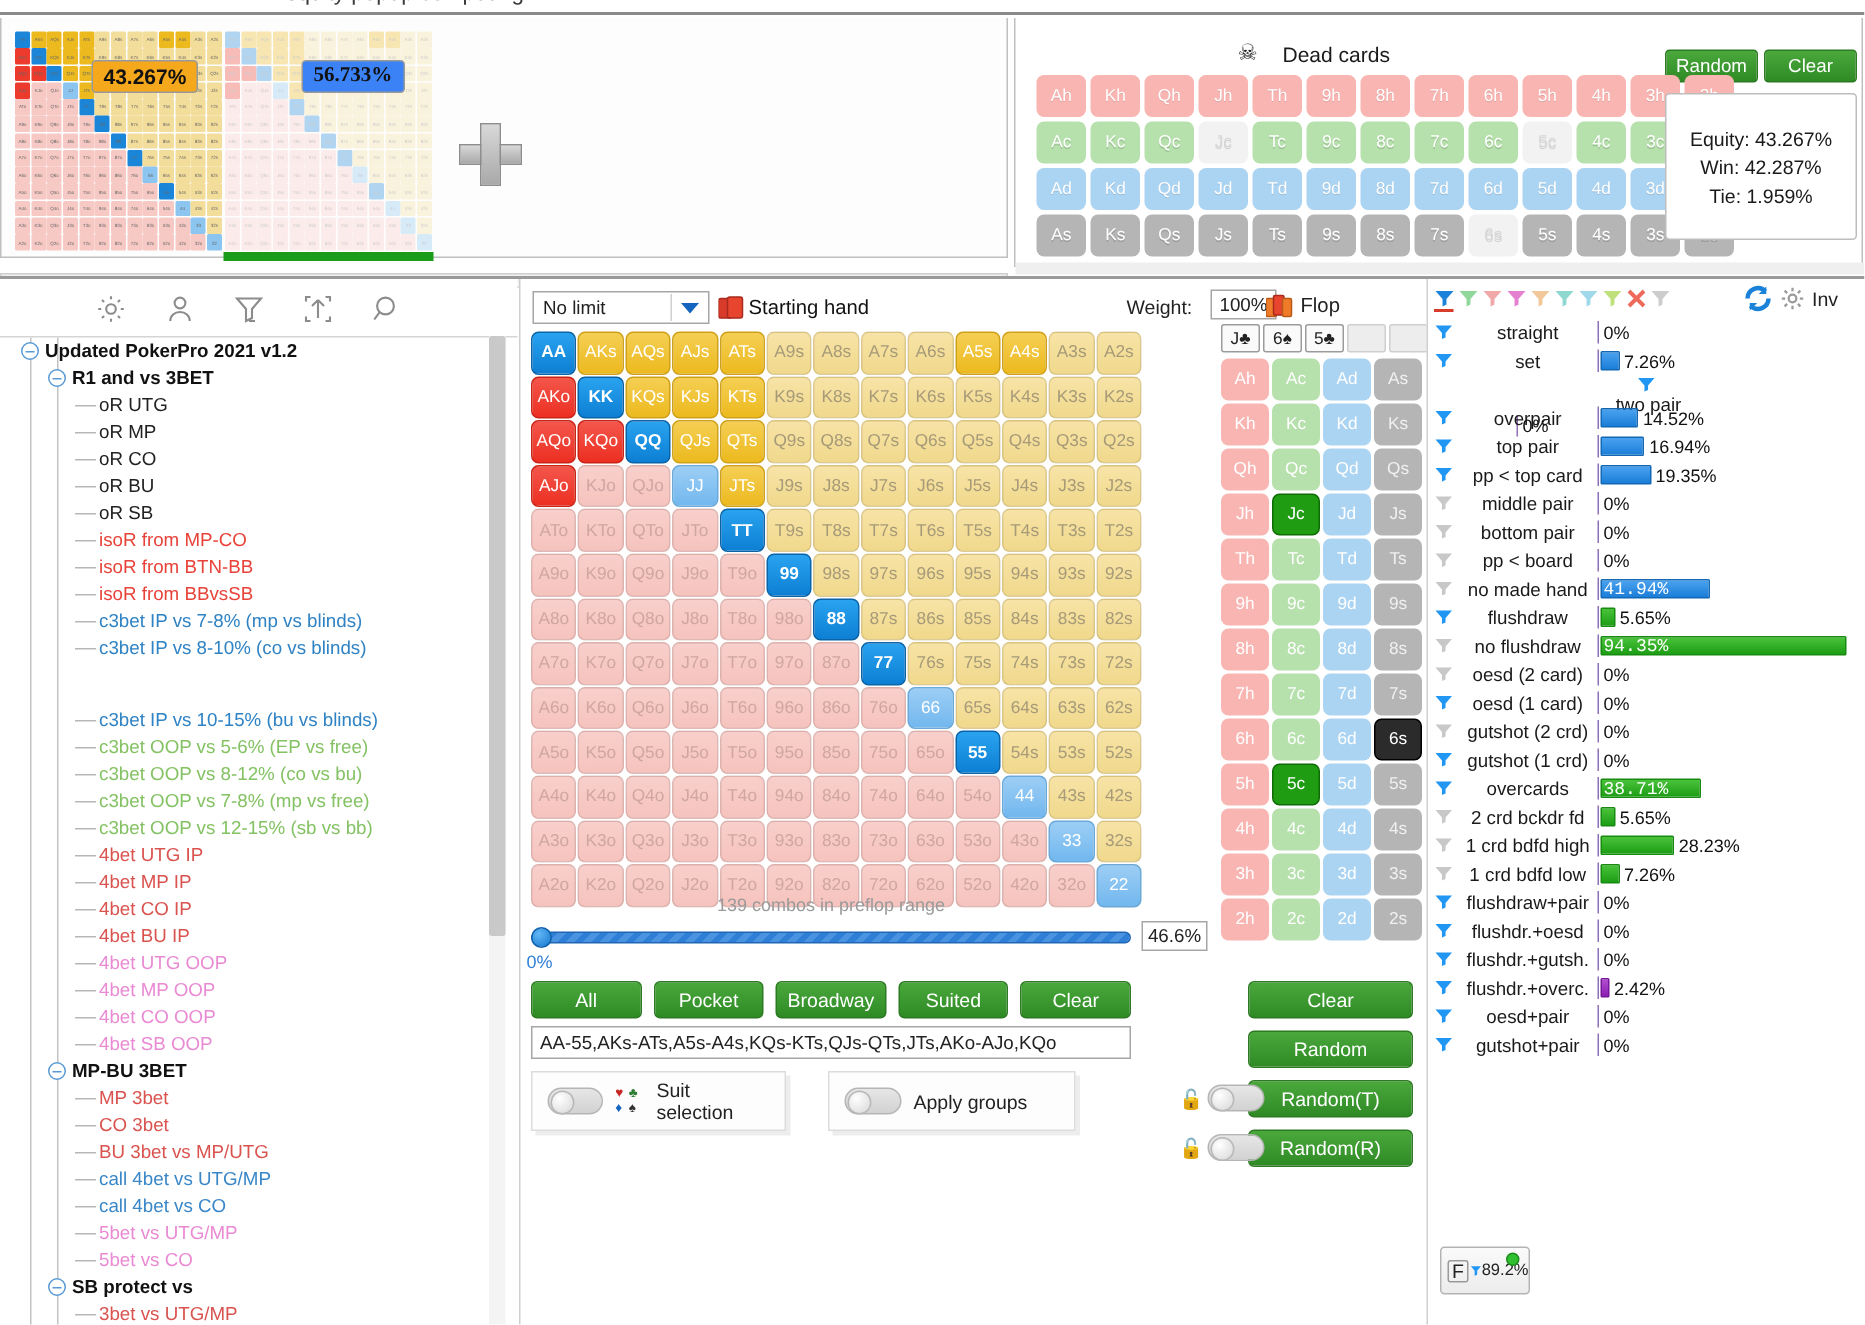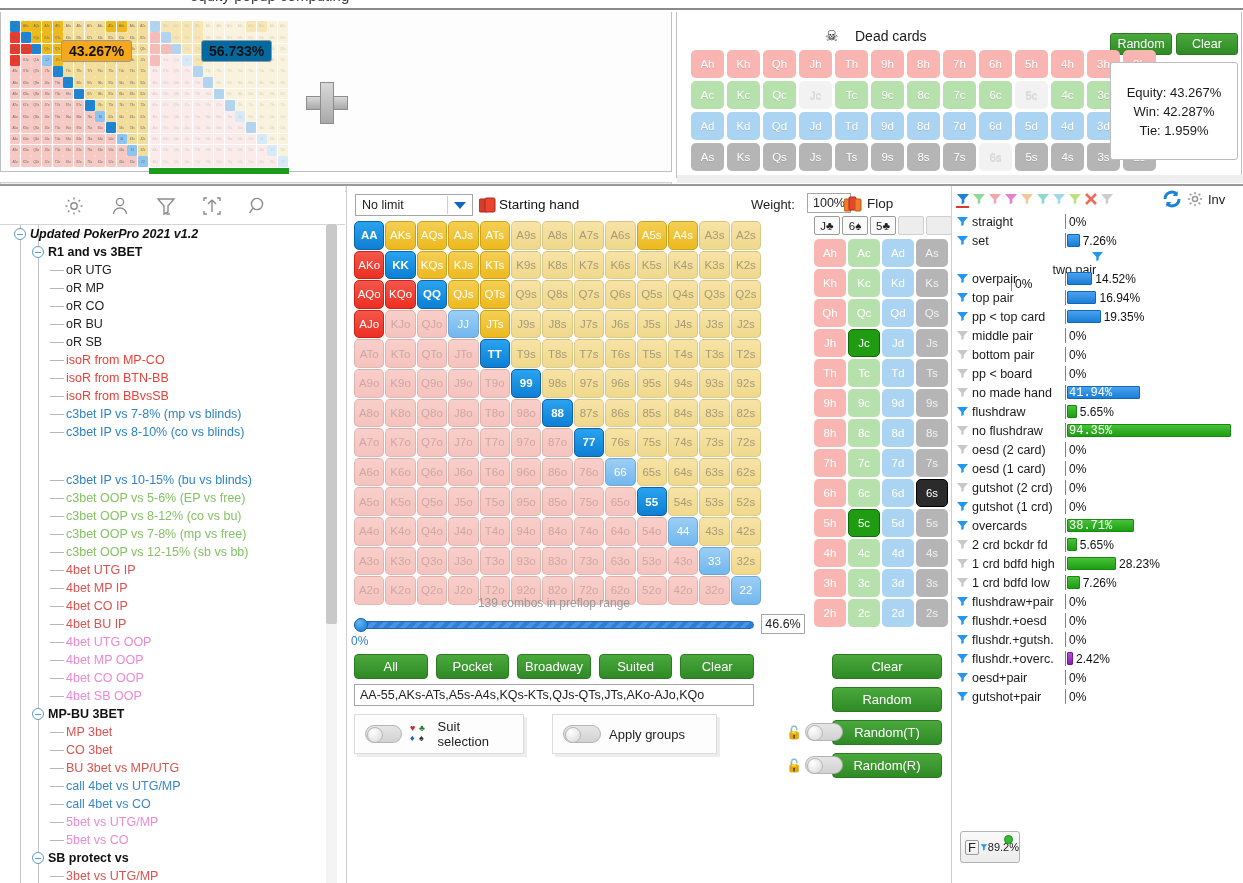--- a/index.html
+++ b/index.html
@@ -26,21 +26,21 @@
   .thumb { position:absolute; top:8px; width:140px; height:148px; }
   .thumb-grid { position:absolute; inset:0; display:grid; grid-template-columns:repeat(13,1fr); grid-template-rows:repeat(13,1fr); gap:0.5px; padding:1px;}
   .tc { font-size:3px; color:#666; display:flex; align-items:center; justify-content:center; border-radius:1px;}
   .thumb-pct {
     position:absolute; top:20px; left:52px; padding:2px 7px;
     font-size:14px; font-weight:bold; color:#111; border:1px solid #999; border-radius:3px;
   }
   #thumb1 { left:8px; }
   #thumb1 .thumb-pct { background:#f5a81c; }
   #thumb2 { left:148px; }
-  #thumb2 .thumb-pct { background:#0369a1; }
+  #thumb2 .thumb-pct { background:#3b82f6;font-family:Liberation Serif, serif; }
   #thumb2 .thumb-grid { opacity:0.33; }
   .thumb-under { position:absolute; left:0; bottom:-6px; width:140px; height:6px; background:#1a9c1a;}
   #plusbtn {
     position:absolute; left:305px; top:70px; width:42px; height:42px; cursor:pointer;
   }
   #plusbtn div { position:absolute; background:linear-gradient(#d8d8d8,#a9a9a9); border:1px solid #8d8d8d;}
   #plusbtn .h { left:0; top:14px; width:42px; height:14px;}
   #plusbtn .v { left:14px; top:0; width:14px; height:42px;}
 
   
@@ -84,21 +84,21 @@
   #treetools { position:absolute; left:0; top:2px; width:345px; height:36px; display:flex; align-items:center; gap:22px; padding-left:62px;}
   #treetools .ticon { width:24px; height:24px; cursor:pointer; color:#8c8c8c; }
   #treebody {
     position:absolute; left:0; top:38px; width:345px; height:661px; overflow:hidden;
     border-top:1px solid #d5d5d5;
   }
   #treescroll { position:absolute; right:8px; top:38px; width:11px; height:661px; background:#f4f4f4;}
   #treescroll .thumbb { position:absolute; left:0; top:0; width:11px; height:400px; background:#c9c9c9; border-radius:2px;}
   .tnode { height:18px; line-height:18px; font-size:12.5px; white-space:nowrap; position:relative; cursor:pointer;}
   .tnode .lbl { position:relative; }
-  .tnode.root { font-weight:bold; color:#111; padding-left:30px;font-style:italic;}
+  .tnode.root { font-weight:bold; color:#111; padding-left:30px;}
   .tnode.grp  { font-weight:bold; color:#111; padding-left:48px;}
   .tnode.leaf { padding-left:66px; }
   .tog {
     position:absolute; width:12px; height:12px; border-radius:50%;
     border:1px solid #5a9bd5; background:#fff; top:3px;
     display:flex; align-items:center; justify-content:center; cursor:pointer;
   }
   .tog:after { content:""; width:6px; height:1px; background:#5a9bd5;}
   .tnode.root .tog { left:14px;} .tnode.grp .tog { left:32px;}
   .dash { position:absolute; left:50px; top:9px; width:14px; height:1px; background:#b7b7b7;}
@@ -175,21 +175,21 @@
   .lockrow { position:absolute; left:-46px; display:flex; align-items:center; gap:3px;}
   .lockicon { font-size:13px; }
 
   
   #filters { position:absolute; left:951px; top:0; width:292px; height:699px; background:#fff; border-left:1px solid #cfcfcf;}
   #funnelrow { position:absolute; left:4px; top:6px; display:flex; gap:1px; align-items:center;}
   .fsm { width:14px; height:14px; }
   #refreshbtn { position:absolute; left:210px; top:4px; width:20px; height:18px; cursor:pointer;}
   #gearbtn { position:absolute; left:234px; top:4px; width:18px; height:18px; cursor:pointer;}
   #invlbl { position:absolute; left:256px; top:6px; font-size:13px;}
-  .frow { position:absolute; left:4px; width:286px; height:19px; display:flex; align-items:center; font-size:12.5px;}
+  .frow { position:absolute; left:4px; width:286px; height:19px; display:flex; align-items:center; font-size:12.5px;text-align:center;}
   .frow .fi { width:13px; height:13px; margin-right:3px; flex:none;}
   .frow .fl { width:93px; flex:none; color:#1a1a1a;}
   .frow .fbarwrap { position:relative; width:176px; height:15px; border-left:1px solid #8e6fb8; display:flex; align-items:center;}
   .frow .fbar { position:absolute; left:1px; top:1px; height:13px; border-radius:1px;}
   .frow .fv { position:relative; font-size:12px; margin-left:3px; white-space:nowrap; color:#111;}
   .frow .fv.inside { color:#fff;font-family:Liberation Mono, monospace; }
   .bar-blue { background:linear-gradient(#4aa2ef,#1b7ed8); border:1px solid #1368b6;}
   .bar-green{ background:linear-gradient(#49c23a,#1d9e14); border:1px solid #178a10;}
   .bar-purple{background:linear-gradient(#b24fd0,#8b1fb0); border:1px solid #77169a;}
   #fbadge { position:absolute; left:8px; top:645px; width:60px; height:32px; border:1px solid #b3b3b3; border-radius:3px;

